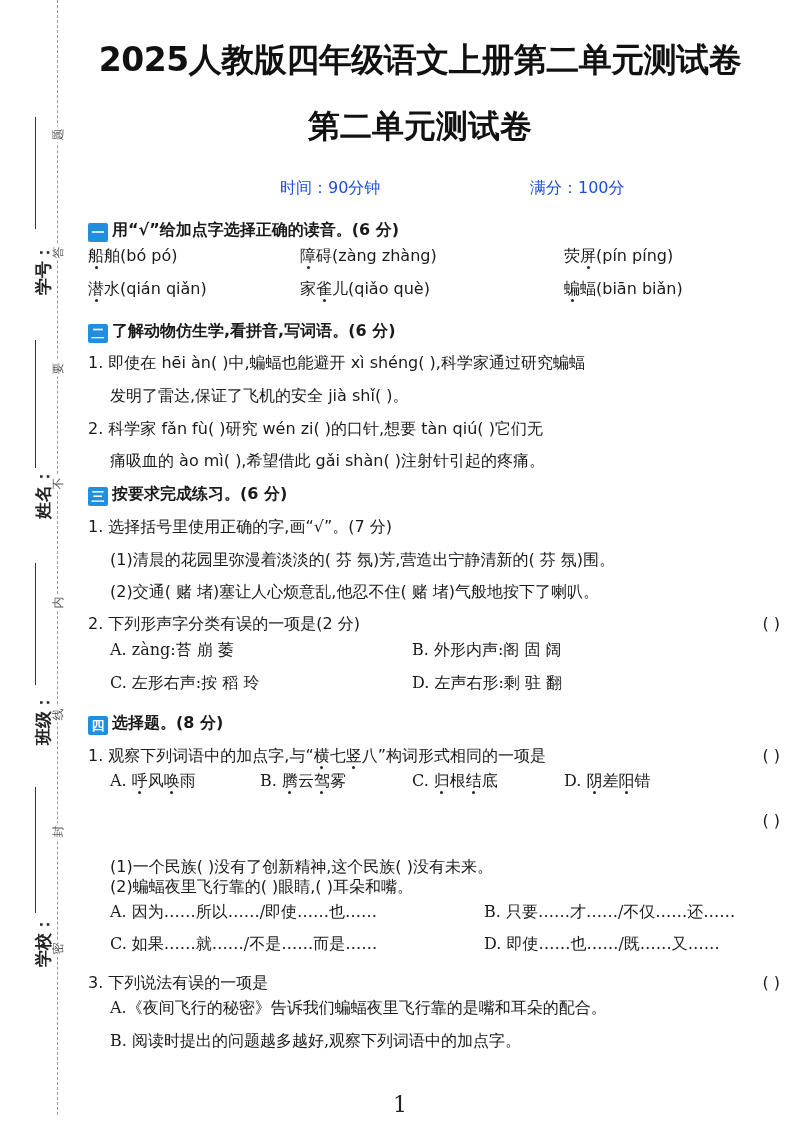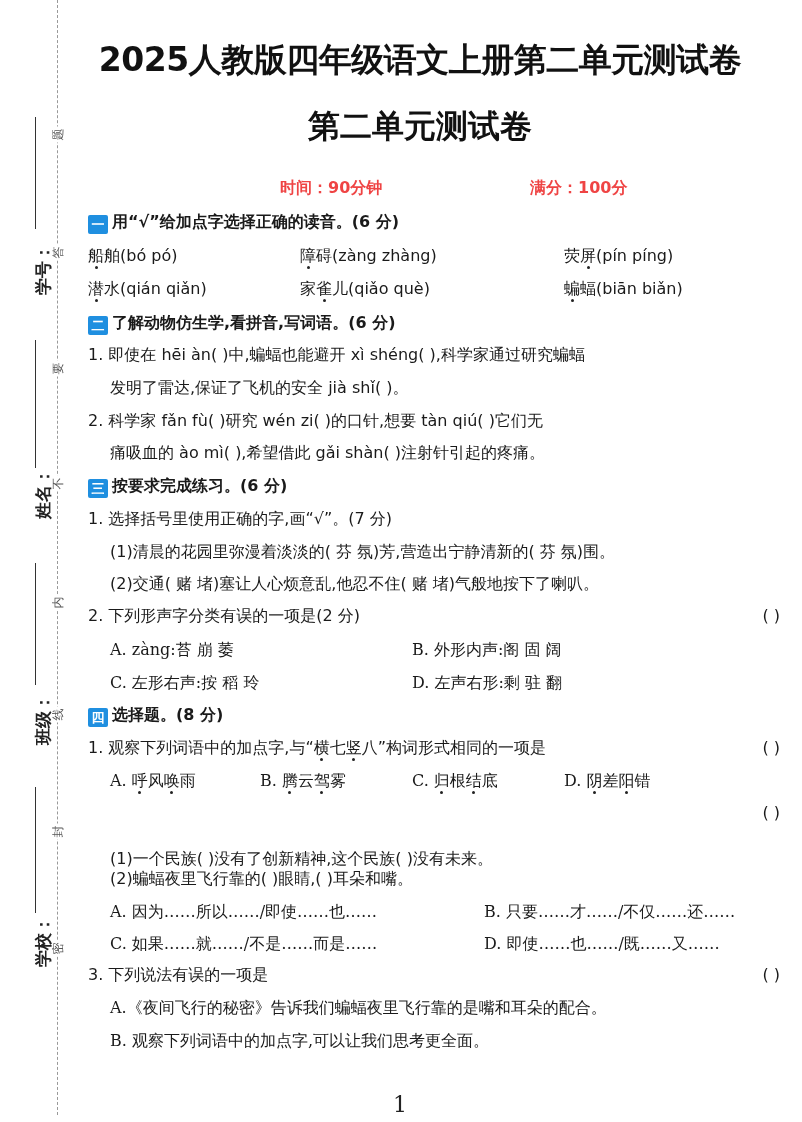--- a/index.html
+++ b/index.html
@@ -1,32 +1,32 @@
 <!DOCTYPE html>
 <html><head>
 <meta charset="utf-8">
 <style>
   * { box-sizing: border-box; margin: 0; padding: 0; }
   html, body { width: 802px; height: 1122px; background: #ffffff; overflow: hidden; }
   body { position: relative; font-family: "DejaVu Sans", "Liberation Sans", sans-serif; color: #1a1a1a; }
 
   .title { position: absolute; top: 38px; left: 0; width: 840px; text-align: center; font-size: 33px; font-weight: bold; letter-spacing: -0.5px; color: #111; }
   .subtitle { position: absolute; top: 105px; left: 0; width: 840px; text-align: center; font-size: 32px; font-weight: bold; color: #111; }
-  .meta { position: absolute; top: 178px; font-size: 16px; font-weight: bold; color: #ef4444; padding-left: 36px; }
+  .meta { position: absolute; top: 178px; font-size: 16px; font-weight: normal; color: #1d4ed8; padding-left: 36px; }
   .meta.time { left: 244px; }
   .meta.score { left: 494px; }
 
   
   .dotline { position: absolute; left: 57px; top: 0; height: 1115px; border-left: 1px dashed #999; }
   .mchar { position: absolute; left: 50px; width: 16px; font-size: 12px; color: #555; background: #fff; text-align: center; transform: rotate(-90deg); }
   .mlabel { position: absolute; left: 18px; font-size: 17px; font-weight: bold; color: #222; transform: rotate(-90deg); white-space: nowrap; }
   .mline { position: absolute; left: 35px; width: 0; border-left: 1.5px solid #333; }
 
   .content { position: absolute; left: 88px; top: 0; width: 700px; }
-  .row { position: absolute; left: 0; white-space: nowrap; font-size: 16px; color: #1a1a1a; }
+  .row { position: absolute; left: 0; white-space: nowrap; font-size: 16px; color: #1a1a1a; margin-top: 8px; }
   .row.ind { left: 22px; }
   .sec { font-weight: bold; font-size: 16px; }
   .badge { display: inline-block; width: 20px; height: 19px; background: #1f8fe0; border-radius: 2px; color: #fff; font-size: 13px; text-align: center; line-height: 19px; margin-right: 4px; vertical-align: -2px; }
   .paren { position: absolute; right: 0; font-size: 16px; }
   .serif { font-family: "DejaVu Serif", "Liberation Serif", serif; font-size: 15px; }
   .col { position: absolute; white-space: nowrap; font-size: 16px; }
   .dot { position: relative; }
   .dot::after { content: ""; position: absolute; left: 50%; bottom: -4px; width: 3px; height: 3px; margin-left: -1.5px; background: #222; border-radius: 50%; }
   .pagenum { position: absolute; top: 1092px; left: 393px; font-family: "DejaVu Serif", "Liberation Serif", serif; font-size: 22px; color: #222; }
 </style>
@@ -132,16 +132,16 @@
   <div class="col serif" style="top:902px; left:22px">A. 因为……所以……/即使……也……</div>
   <div class="col serif" style="top:902px; left:396px">B. 只要……才……/不仅……还……</div>
   <div class="col serif" style="top:934px; left:22px">C. 如果……就……/不是……而是……</div>
   <div class="col serif" style="top:934px; left:396px">D. 即使……也……/既……又……</div>
 
   <div class="row" style="top:965px; width:692px">
     <span>3. 下列说法有误的一项是</span>
     <span class="paren">(      )</span>
   </div>
   <div class="col serif" style="top:998px; left:22px">A.《夜间飞行的秘密》告诉我们蝙蝠夜里飞行靠的是嘴和耳朵的配合。</div>
-  <div class="col serif" style="top:1031px; left:22px">B. 观察下列词语中的加点字,可以让我们思考更全面。</div>
+  <div class="col serif" style="top:1031px; left:22px">B. 阅读时提出的问题越多越好,观察下列词语中的加点字。</div>
 </div>
 
 <div class="pagenum">1</div>
 
 </body></html>

